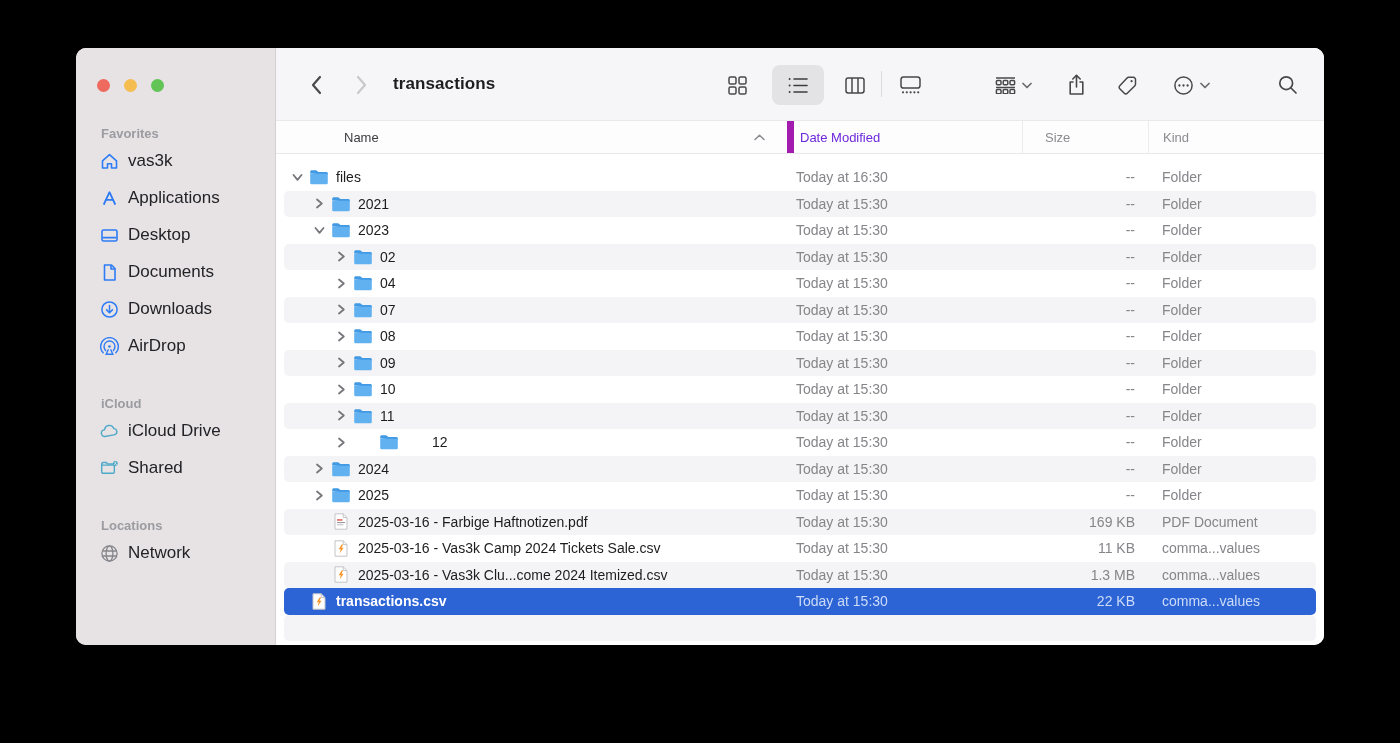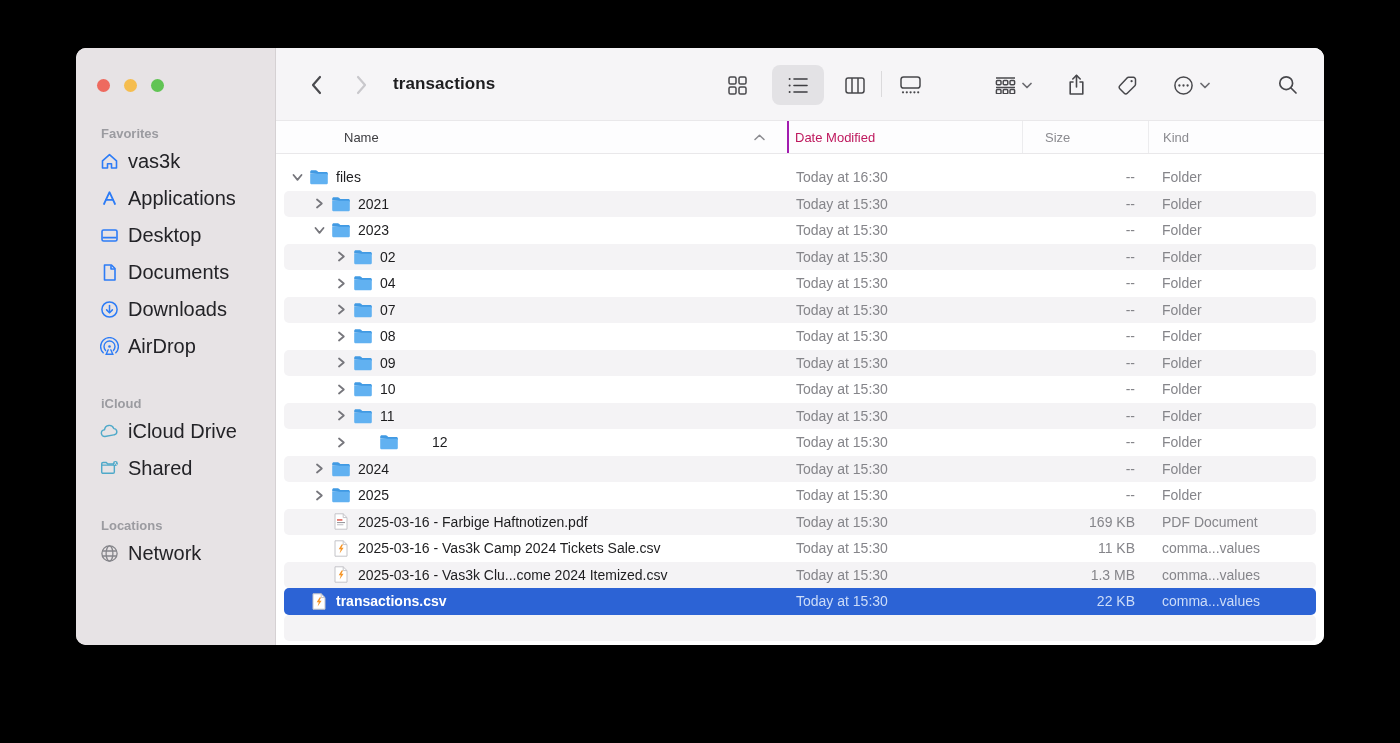--- a/index.html
+++ b/index.html
@@ -4,36 +4,36 @@
 <style>
   html,body{margin:0;padding:0}
   body{width:1400px;height:743px;background:#000;font-family:"Liberation Sans",sans-serif;position:relative;overflow:hidden}
   .window{position:absolute;left:76px;top:48px;width:1248px;height:597px;border-radius:10px;overflow:hidden;display:flex;background:#fff;box-shadow:0 22px 60px rgba(0,0,0,.65)}
   
   .sidebar{width:200px;flex:none;background:#e7e3e5;border-right:1px solid #d5d1d3;position:relative;box-sizing:border-box;padding-top:77px}
   .traffic{position:absolute;top:31px;left:21px;display:flex;gap:14px}
   .tl{width:13px;height:13px;border-radius:50%}
   .tl.red{background:#ee6a5f}.tl.yellow{background:#f5bd4f}.tl.green{background:#61c454}
   .sb-h{padding-left:25px;font-size:13px;font-weight:700;color:#9b9ba0;height:17px;line-height:17px;margin-bottom:7px}
-  .sb-item{height:24px;display:flex;align-items:center;padding-left:24px;font-size:20px;color:#232327;margin-bottom:13px;border-radius:6px}
+  .sb-item{height:24px;display:flex;align-items:center;padding-left:24px;font-size:17px;color:#232327;margin-bottom:13px;border-radius:6px}
   .sb-ic{width:19px;height:19px;margin-right:9px;display:inline-flex;align-items:center;justify-content:center;flex:none}
   .sb-gap{height:24px}
   
   .main{flex:1;display:flex;flex-direction:column;background:#fff;min-width:0}
   .toolbar{height:72px;background:#f6f5f7;border-bottom:1px solid #e9e8ea;position:relative;flex:none}
   .tbtn{position:absolute;top:17px;width:40px;height:40px;display:flex;align-items:center;justify-content:center;border-radius:8px}
   .tbtn.active{background:#e3e2e5}
   .title{position:absolute;left:117px;top:0;height:72px;display:flex;align-items:center;font-size:17px;font-weight:700;color:#1e1e20;letter-spacing:.1px}
   .tsep{position:absolute;left:605px;top:23px;width:1px;height:26px;background:#dbdadc}
   .grp{position:absolute;top:17px;height:40px;display:flex;align-items:center;gap:6px}
   
   .lheader{height:32px;background:#fdfdfe;border-bottom:1px solid #e9e8ea;display:flex;align-items:center;font-size:13px;flex:none}
   .hc{box-sizing:border-box;height:100%;display:flex;align-items:center}
   .hc-name{width:511px;padding-left:68px;color:#3c3c40}
-  .hc-date{width:235px;padding-left:6px;color:#be185d;border-left:2px solid #a21caf}
+  .hc-date{width:235px;padding-left:6px;color:#6d28d9;border-left:7px solid #a21caf}
   .hc-size{width:126px;padding-left:22px;color:#8b8b90;border-left:1px solid #ececee}
   .hc-kind{flex:1;padding-left:14px;color:#8b8b90;border-left:1px solid #ececee}
   .sortic{margin-left:auto;margin-right:22px;display:inline-flex}
   
   .list{flex:1;padding-top:10px;overflow:hidden}
   .row{height:26.5px;margin:0 8px;display:flex;align-items:center;border-radius:5px;font-size:14px;color:#1d1d1f}
   .row.alt{background:#f4f3f5}
   .row.selected{background:#2c63d5;color:#fff;font-weight:700}
   .row.selected .c-date,.row.selected .c-size,.row.selected .c-kind{color:#ccdcf8;font-weight:400}
   .c-name{width:503px;flex:none;display:flex;align-items:center;overflow:hidden;white-space:nowrap;box-sizing:border-box}

